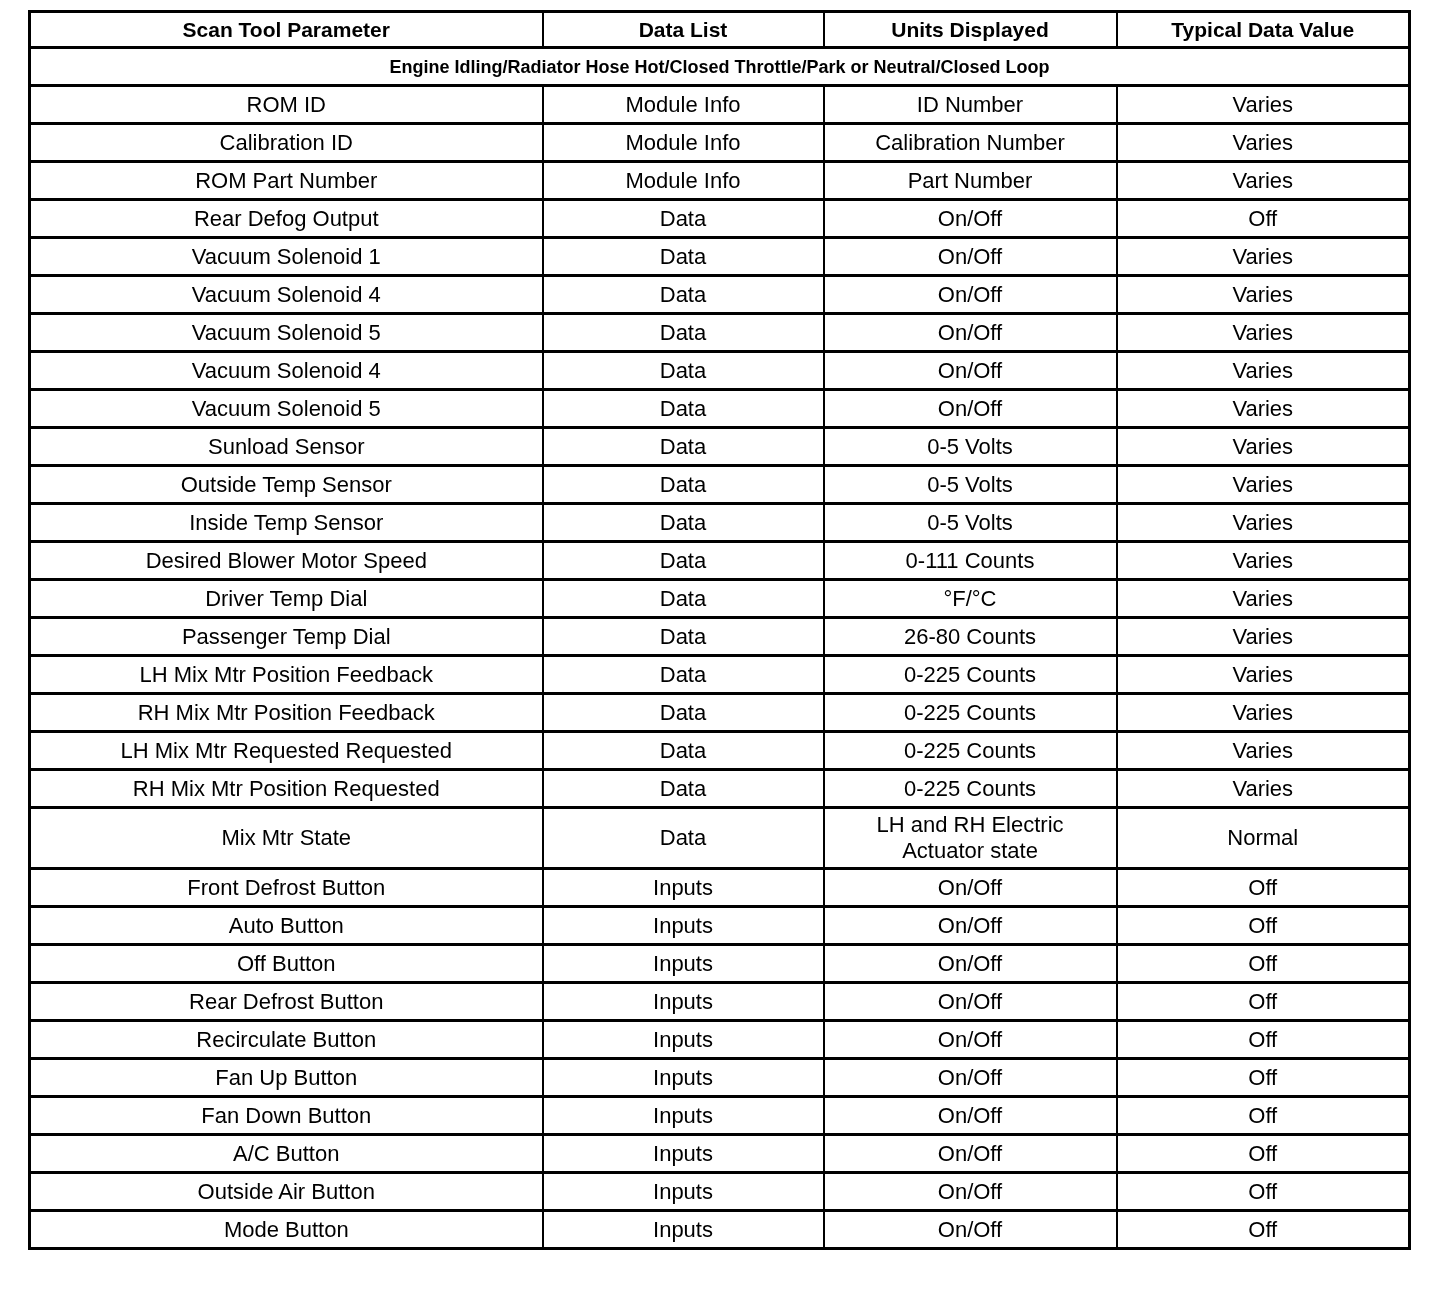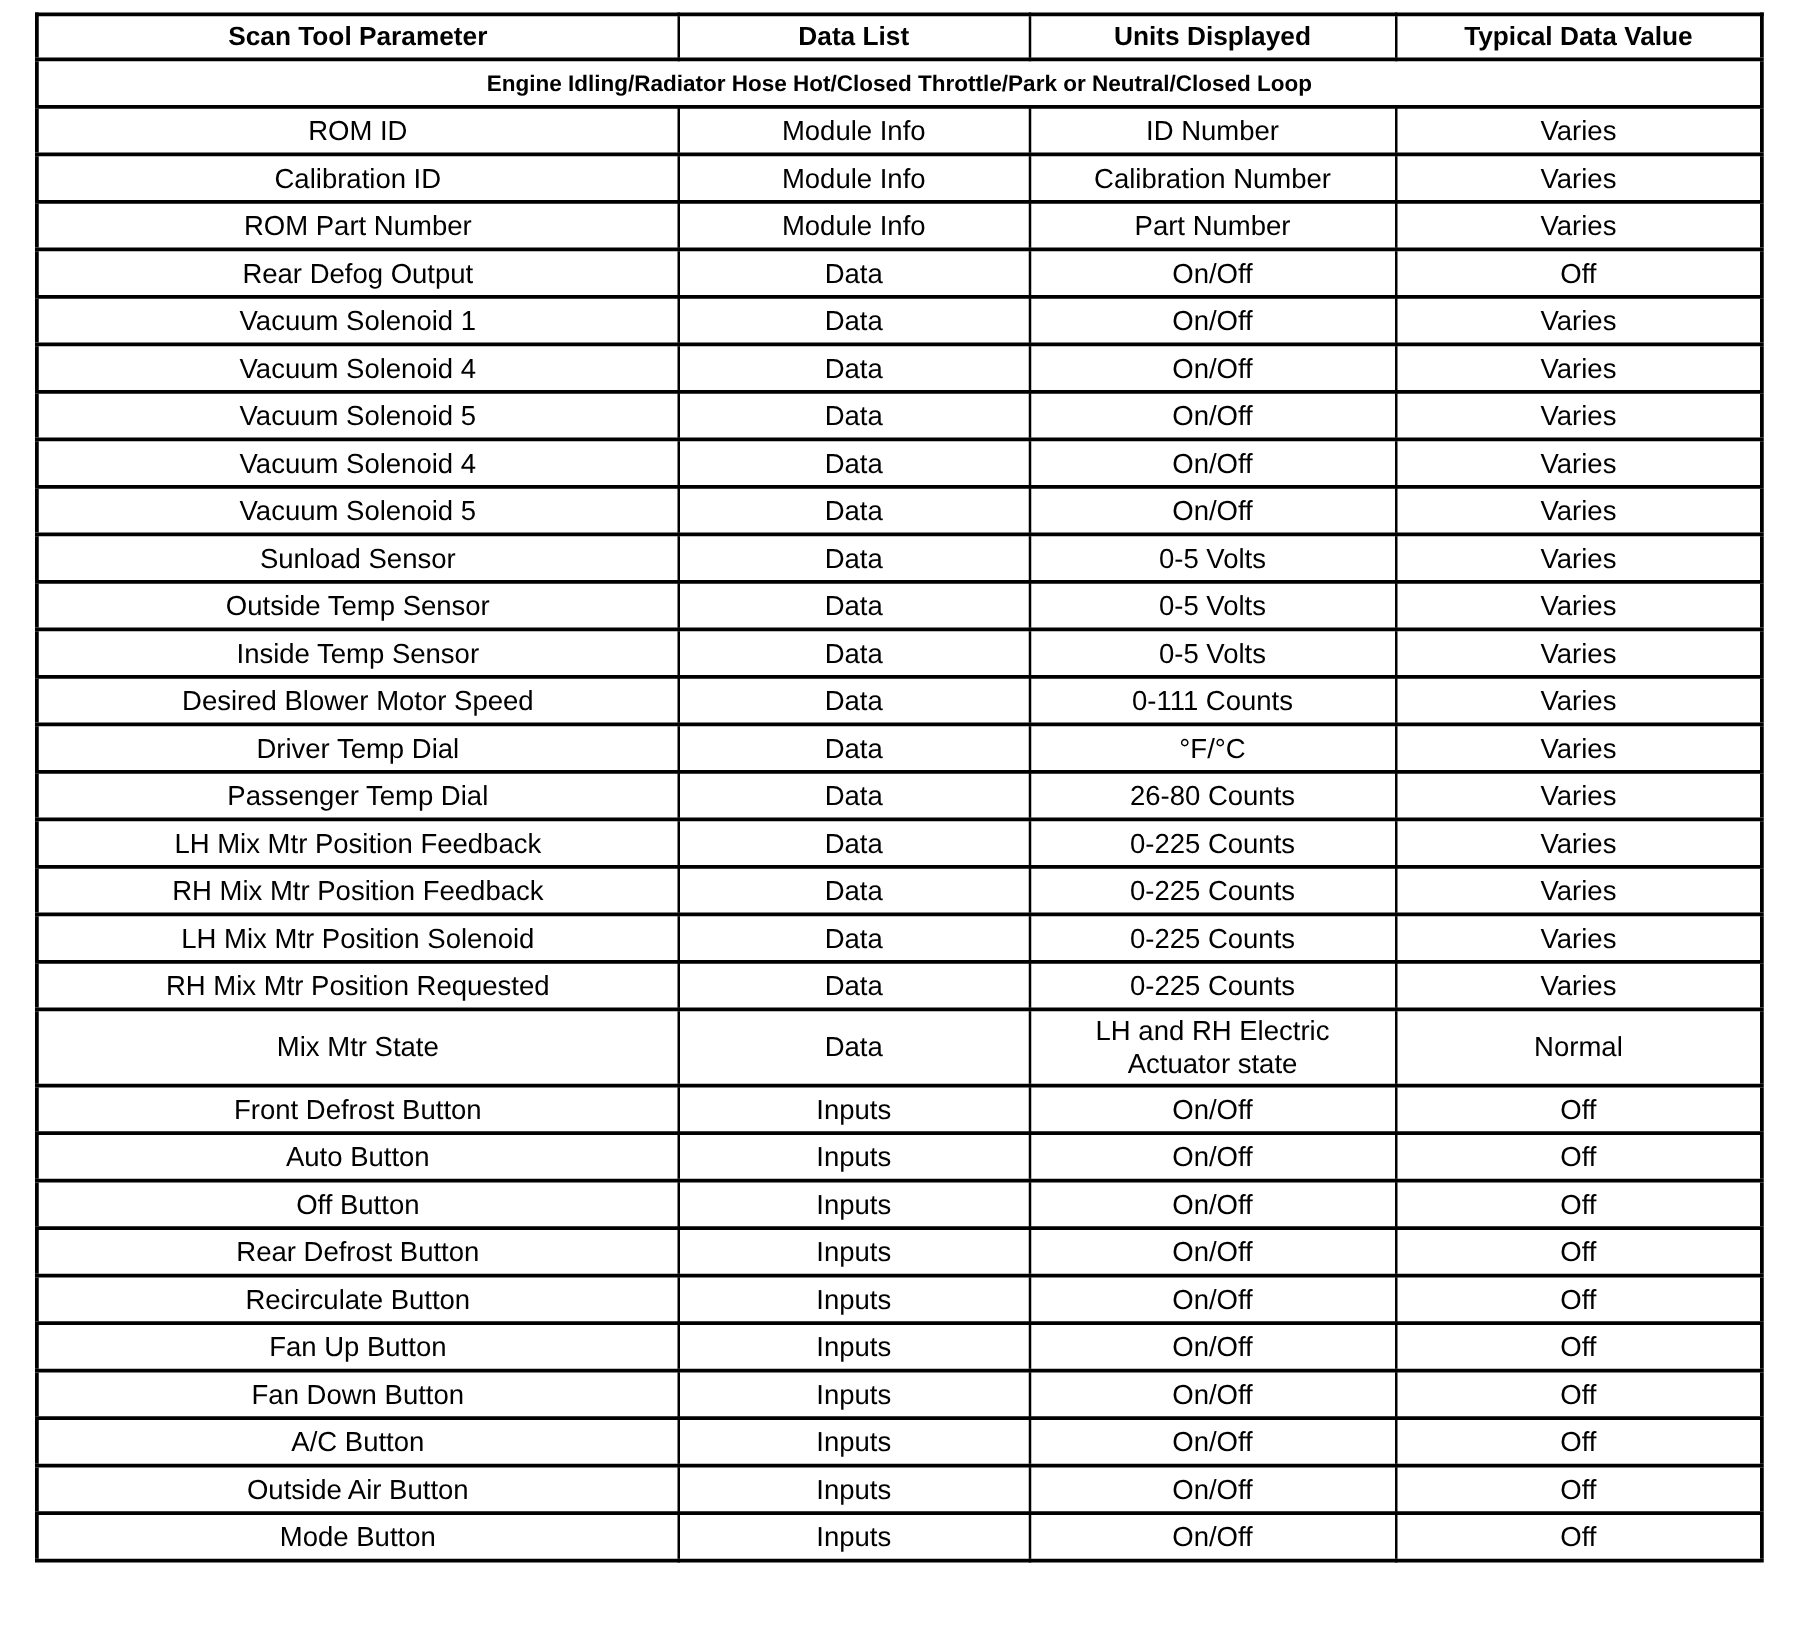--- a/index.html
+++ b/index.html
@@ -141,21 +141,21 @@
         <td>0-225 Counts</td>
         <td>Varies</td>
       </tr>
       <tr>
         <td>RH Mix Mtr Position Feedback</td>
         <td>Data</td>
         <td>0-225 Counts</td>
         <td>Varies</td>
       </tr>
       <tr>
-        <td>LH Mix Mtr Position Solenoid</td>
+        <td>LH Mix Mtr Requested Requested</td>
         <td>Data</td>
         <td>0-225 Counts</td>
         <td>Varies</td>
       </tr>
       <tr>
         <td>RH Mix Mtr Position Requested</td>
         <td>Data</td>
         <td>0-225 Counts</td>
         <td>Varies</td>
       </tr>

